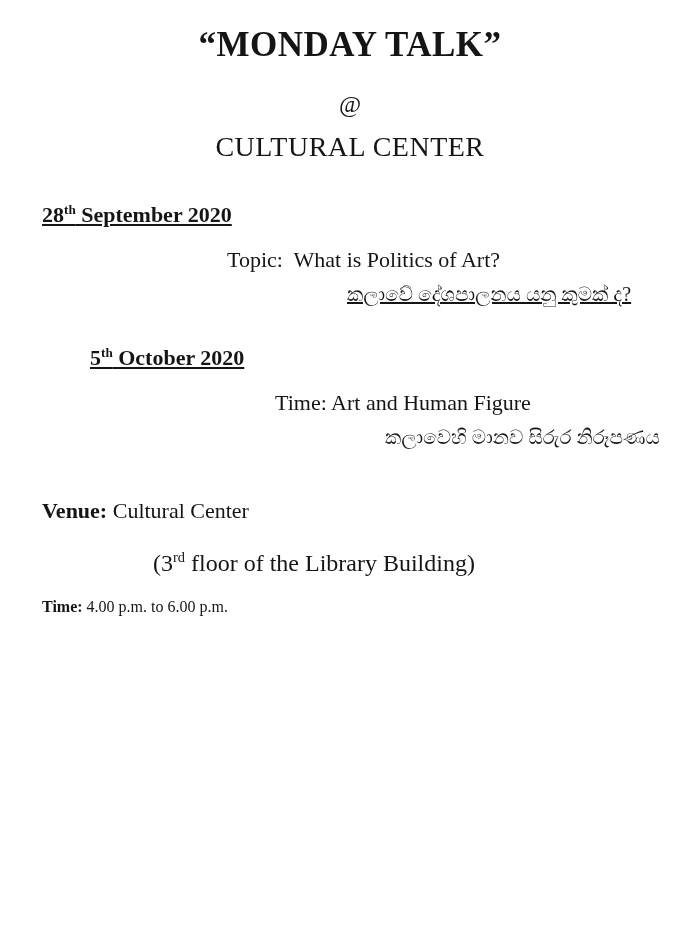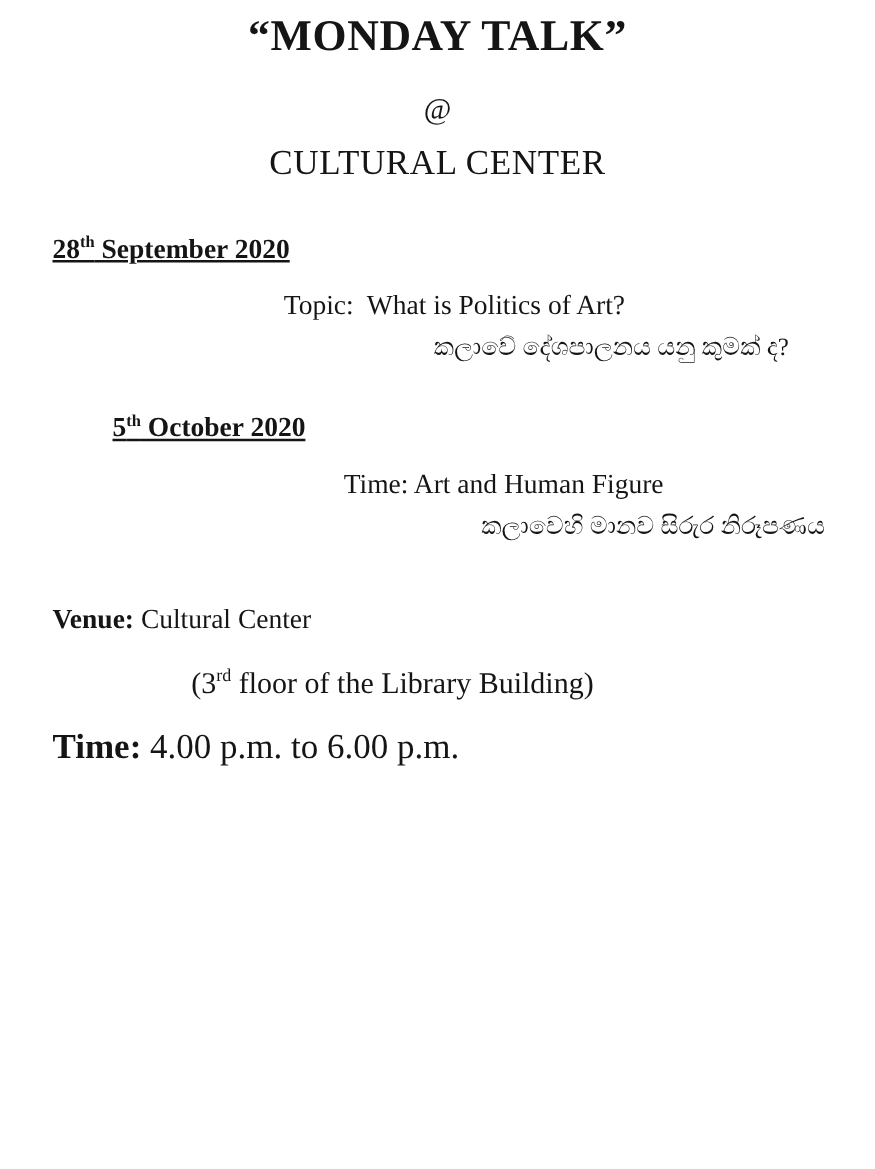--- a/index.html
+++ b/index.html
@@ -12,21 +12,21 @@
     height: 935px;
     background: #ffffff;
     color: #151515;
     font-family: "Liberation Serif", "DejaVu Serif", serif;
     overflow: hidden;
     box-sizing: border-box;
   }
   .title-block { text-align: center; }
   .main-title {
     margin: 0;
-    padding-top: 8px;
+    padding-top: 24px;
     font-size: 35px;
     font-weight: bold;
     line-height: 1.2;
     letter-spacing: 0.5px;
   }
   .at-symbol {
     margin: 25px 0 0 0;
     font-size: 24px;
     line-height: 1.1;
   }
@@ -54,38 +54,38 @@
     font-size: 22px;
     line-height: 1.2;
     white-space: pre-wrap;
   }
   .session-sinhala {
     font-size: 20px;
     line-height: 1.2;
     margin-top: 8px;
   }
   .sinhala-1 { margin-left: 337px; }
-  .sinhala-2 { margin-left: 347px; }
+  .sinhala-2 { margin-left: 347px; text-decoration: underline; }
   .sinhala-3 { margin-left: 337px; }
   .sinhala-4 { margin-left: 285px; }
 
   .footer { }
   .venue-line {
     margin: 49px 0 0 42px;
     font-size: 22px;
     line-height: 1.2;
   }
   .floor-line {
     margin: 25px 0 0 153px;
     font-size: 24px;
     line-height: 1.2;
   }
   .time-line {
     margin: 19px 16px 0 42px;
-    font-size: 28px;
+    font-size: 16px;
     line-height: 1.2;
   }
   .bold-label { font-weight: bold; }
   sup {
     font-size: 60%;
     vertical-align: super;
     line-height: 0;
   }
   p { margin-bottom: 0; }
 </style>

